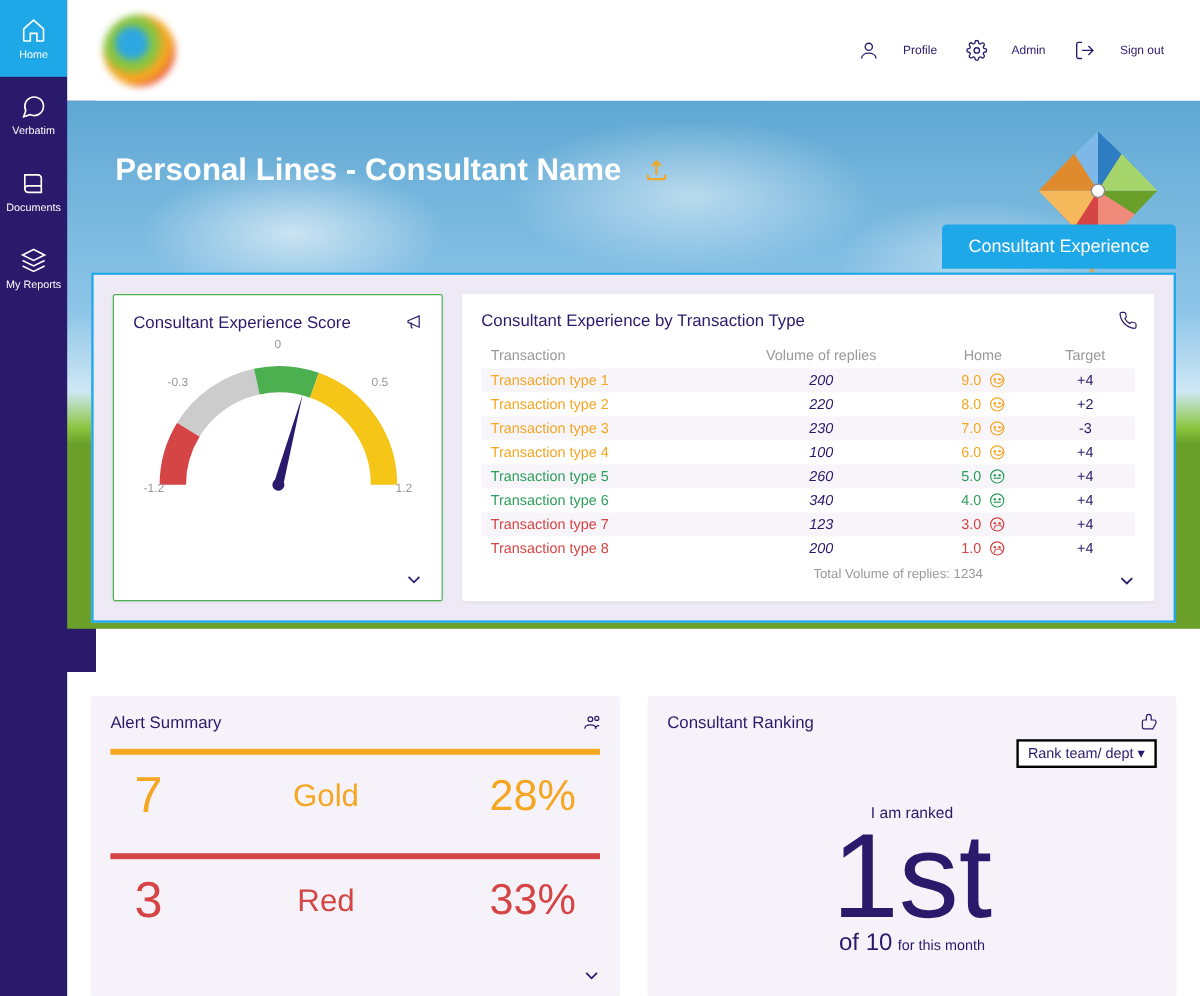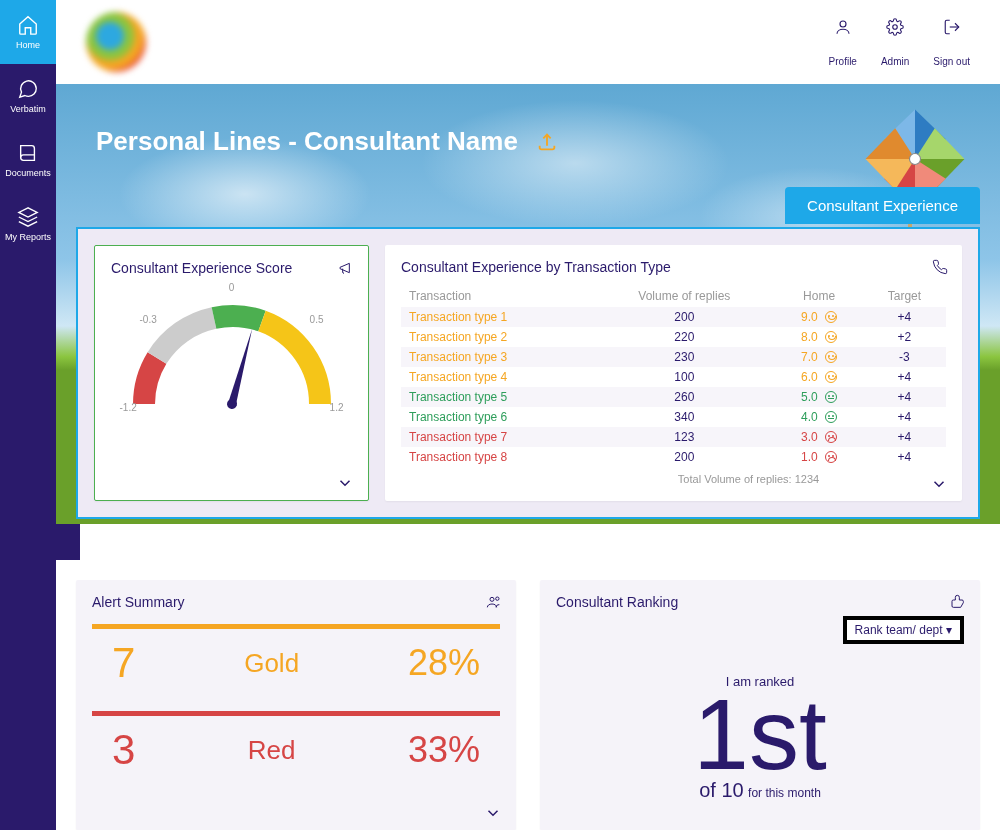--- a/index.html
+++ b/index.html
@@ -8,21 +8,21 @@
 
 .sidebar { position: absolute; left: 0; top: 0; width: 80px; height: 830px; background: #2a1a6b; display: flex; flex-direction: column; }
 .side-item { width: 56px; height: 64px; display: flex; flex-direction: column; align-items: center; justify-content: center; cursor: pointer; color: #fff; font-size: 9px; gap: 4px; }
 .side-item.active { background: #1ea8e8; }
 .side-item svg { width: 22px; height: 22px; stroke: #fff; fill: none; stroke-width: 1.5; }
 
 
 .topbar { position: absolute; left: 56px; top: 0; right: 0; height: 84px; background: #fff; display: flex; align-items: center; padding: 0 30px; }
 .logo { width: 60px; height: 60px; background: radial-gradient(circle at 40% 40%, #2da8e0 0 25%, #8bc53f 30% 45%, #f5a623 50% 65%, #e94b35 70% 85%, transparent 90%); border-radius: 50%; filter: blur(3px); }
 .topbar-right { margin-left: auto; display: flex; gap: 24px; }
-.tb-btn { display: flex; flex-direction: column; align-items: center; gap: 20px; color: #2a1a6b; font-size: 10px; cursor: pointer; }
+.tb-btn { display: flex; flex-direction: row; align-items: center; gap: 20px; color: #2a1a6b; font-size: 10px; cursor: pointer; }
 .tb-btn svg { width: 18px; height: 18px; stroke: #2a1a6b; fill: none; stroke-width: 1.5; }
 
 
 .hero { position: absolute; left: 56px; top: 84px; right: 0; height: 440px; background: linear-gradient(to bottom, #5fa8d3 0%, #8ec5e8 40%, #cfe7f5 55%, #8bc53f 62%, #6aa02a 65%); overflow: hidden; }
 .hero::before { content:""; position:absolute; inset:0; background:
   radial-gradient(ellipse 180px 80px at 20% 25%, rgba(255,255,255,.6), transparent 70%),
   radial-gradient(ellipse 220px 90px at 55% 18%, rgba(255,255,255,.5), transparent 70%),
   radial-gradient(ellipse 160px 70px at 80% 30%, rgba(255,255,255,.4), transparent 70%); }
 .pinwheel { position:absolute; right:30px; top:30px; width:120px; height:180px; }
 .pinwheel .stick { position:absolute; left:58px; top:60px; width:4px; height:120px; background:#c9a76b; }
@@ -58,21 +58,21 @@
 .gauge-value { color:#2a1a6b; font-size:48px; font-weight:600; text-align:center; margin-top:-10px; }
 
 
 .table-card { flex:1; }
 .tbl { width:100%; margin-top:10px; font-size:12px; border-collapse:collapse; }
 .tbl th { text-align:left; color:#999; font-weight:400; padding:4px 8px; }
 .tbl th:nth-child(2),.tbl th:nth-child(3),.tbl th:nth-child(4){ text-align:center; }
 .tbl td { padding:3px 8px; }
 .tbl tr.row0, .tbl tr.row2, .tbl tr.row4, .tbl tr.row6 { background:#f7f5fa; }
 .tbl td:nth-child(1){ }
-.tbl td:nth-child(2){ text-align:center; color:#2a1a6b; }
+.tbl td:nth-child(2){ text-align:center; color:#2a1a6b;font-style:italic; }
 .tbl td:nth-child(3){ text-align:center; }
 .tbl td:nth-child(4){ text-align:center; color:#2a1a6b; font-weight:500; }
 .c-gold { color:#f5a623; } .c-green { color:#2e9e5b; } .c-red{ color:#d64545; }
 .face { display:inline-block; width:12px; height:12px; border-radius:50%; border:1.5px solid currentColor; position:relative; vertical-align:-2px; margin-left:4px;}
 .face::before{content:""; position:absolute; left:2px; top:3px; width:2px; height:2px; background:currentColor; border-radius:50%; box-shadow:4px 0 0 currentColor;}
 .face.smile::after{content:""; position:absolute; left:2px; bottom:2px; width:6px; height:3px; border:1.5px solid currentColor; border-top:none; border-radius:0 0 6px 6px;}
 .face.neutral::after{content:""; position:absolute; left:2px; bottom:3px; width:6px; height:1.5px; background:currentColor;}
 .face.sad::after{content:""; position:absolute; left:2px; bottom:1px; width:6px; height:3px; border:1.5px solid currentColor; border-bottom:none; border-radius:6px 6px 0 0;}
 .total-replies { font-size:11px; color:#999; text-align:center; margin-top:6px; padding-left:150px; }
 
@@ -80,21 +80,21 @@
 .lower { position:absolute; left:56px; top:560px; right:0; padding: 20px; display:flex; gap:24px; background:#fff; }
 .lower .card { background:#f5f3f9; flex:1; height: 250px; }
 .alert-row { display:flex; align-items:center; justify-content:space-between; padding: 10px 20px; margin-top:14px; border-top:5px solid; }
 .alert-row.gold { border-color:#f5a623; color:#f5a623; }
 .alert-row.red { border-color:#d64545; color:#d64545; }
 .alert-row .num { font-size:42px; font-weight:300; }
 .alert-row .lbl { font-size:26px; font-weight:300; }
 .alert-row .pct { font-size:36px; font-weight:300; }
 
 
-.rank-card .dropdown { float:right; margin-top:6px; font-size:12px; color:#2a1a6b; border:4px solid #000000; background:#fff; padding:3px 8px; cursor:pointer; }
+.rank-card .dropdown { float:right; margin-top:6px; font-size:12px; color:#2a1a6b; border:2px solid #000000; background:#fff; padding:3px 8px; cursor:pointer; }
 .rank-body { text-align:center; margin-top:30px; color:#2a1a6b; }
 .rank-body .lead { font-size:13px; }
 .rank-body .big { font-size:100px; font-weight:300; line-height:.9; }
 .rank-body .sub { font-size:20px; }
 .rank-body .sub2 { font-size:12px; }
 </style>
 </head>
 <body>
 
 <nav class="sidebar">

